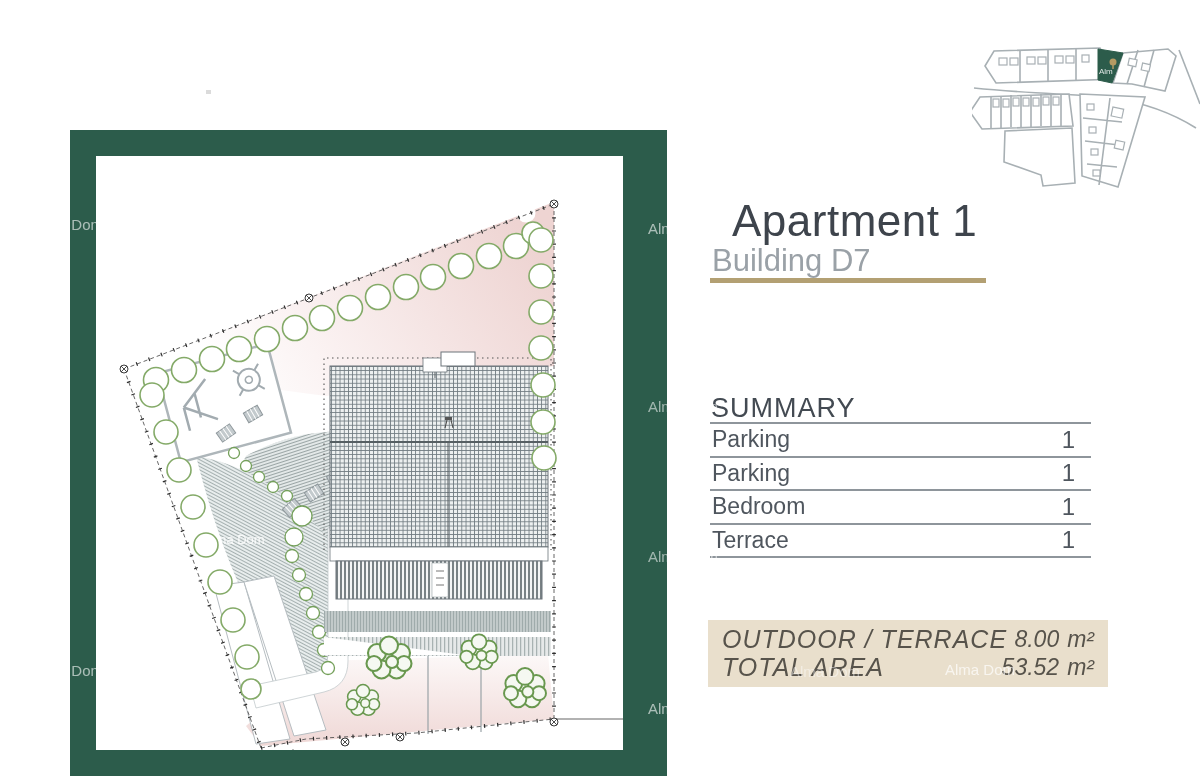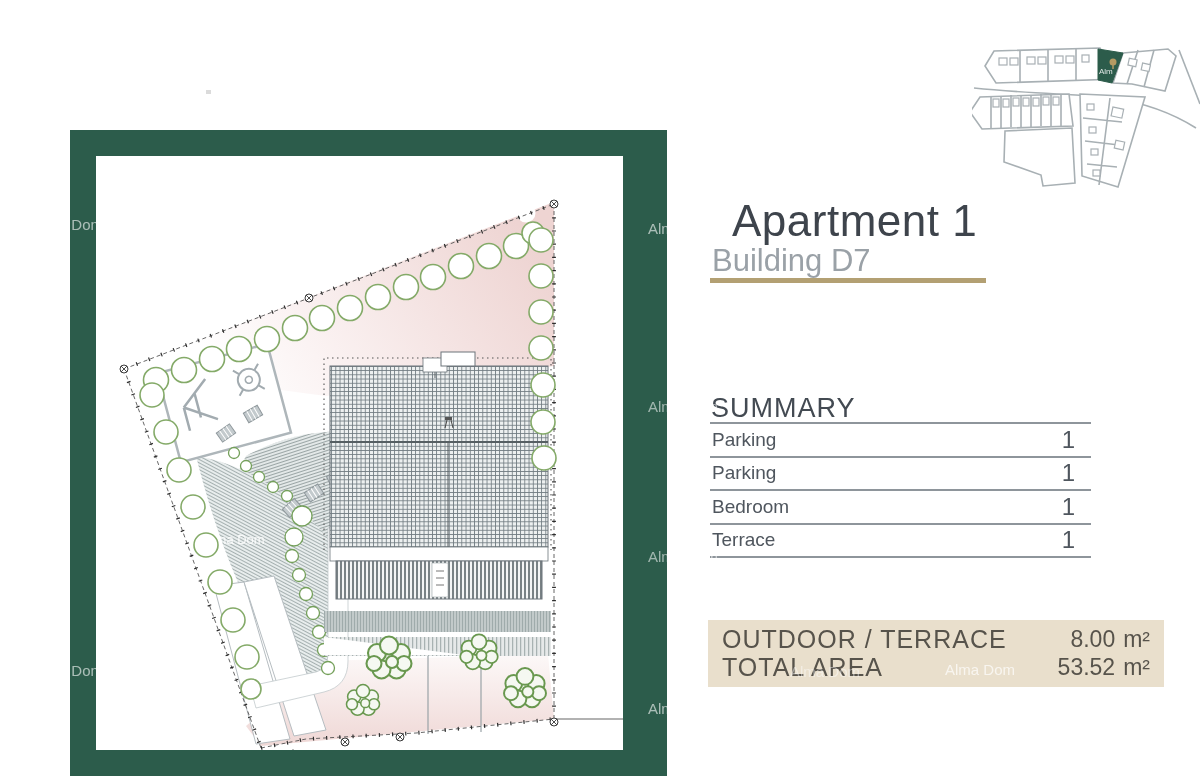--- a/index.html
+++ b/index.html
@@ -28,26 +28,26 @@
     color:var(--subtitle_gray);}
   .gold-rule{position:absolute;left:710px;top:278px;width:276px;height:5px;
     background:var(--accent_gold);}
 
   .summary-heading{position:absolute;left:711px;top:393px;font-size:27px;
     color:#434a52;letter-spacing:1px;}
   .summary-table{position:absolute;left:710px;top:422px;width:381px;
     border-top:2px solid var(--rule_gray);}
   .summary-row{height:33.5px;display:flex;justify-content:space-between;
     align-items:center;border-bottom:2px solid var(--rule_gray);}
-  .summary-row .lbl{font-size:19px;color:var(--text_gray);padding-left:2px;}
+  .summary-row .lbl{font-size:23px;color:var(--text_gray);padding-left:2px;}
   .summary-row .val{font-size:24px;color:var(--text_gray);padding-right:16px;}
 
-  .bar{position:absolute;left:708px;width:456px;height:39px;
+  .bar{position:absolute;left:708px;width:400px;height:39px;
     background:var(--bar_beige);display:flex;justify-content:space-between;
-    align-items:center;padding:0 14px;}
+    align-items:center;padding:0 14px;font-style:italic;}
   .bar .lbl{font-size:25px;color:var(--bar_text);letter-spacing:1px;}
   .bar .val{font-size:23px;color:var(--bar_text);}
   .bar .val .unit{margin-left:8px;}
   #bar-outdoor{top:620px;} #bar-total{top:648px;}
 
   
   .wm{position:absolute;color:#fff;font-size:15px;white-space:nowrap;
     pointer-events:none;}
   .speck{position:absolute;left:206px;top:90px;width:5px;height:4px;
     background:#bdbdbd;opacity:.55;}

